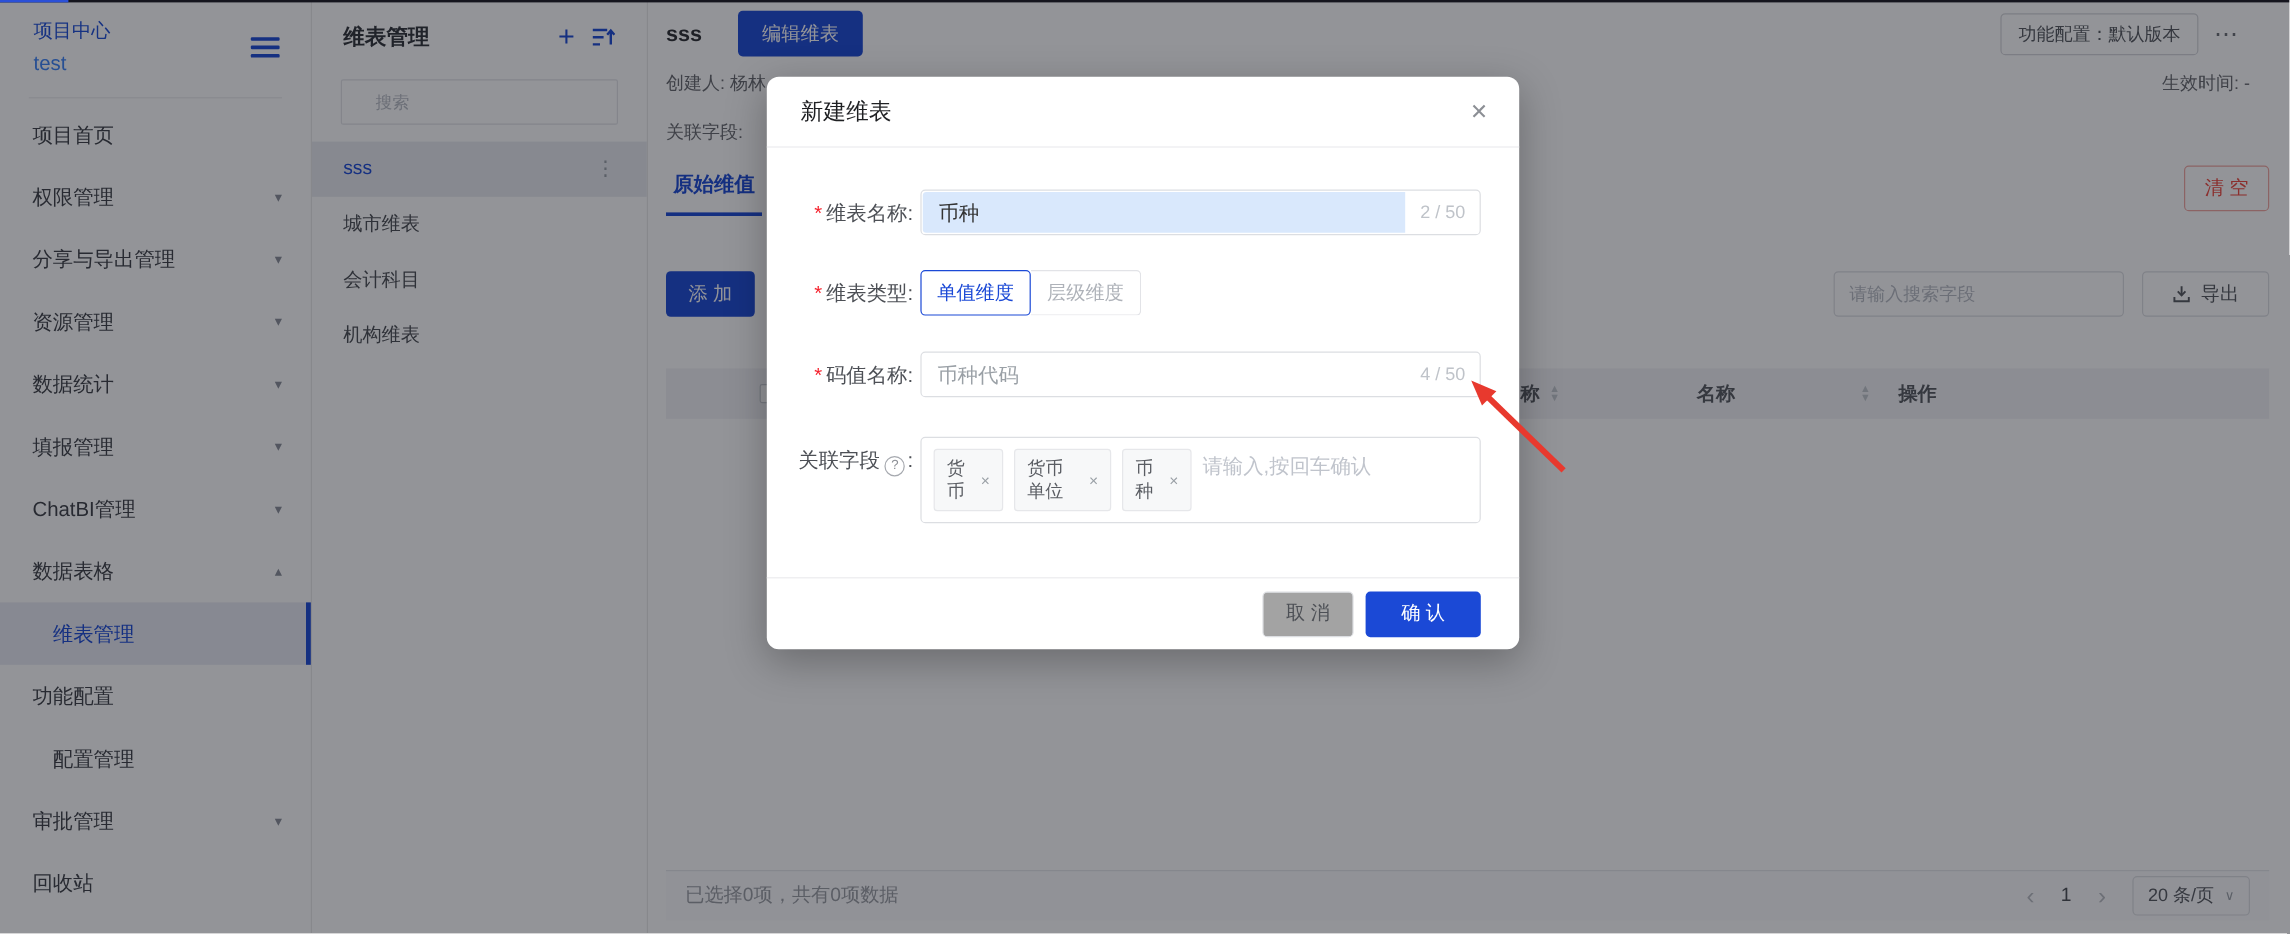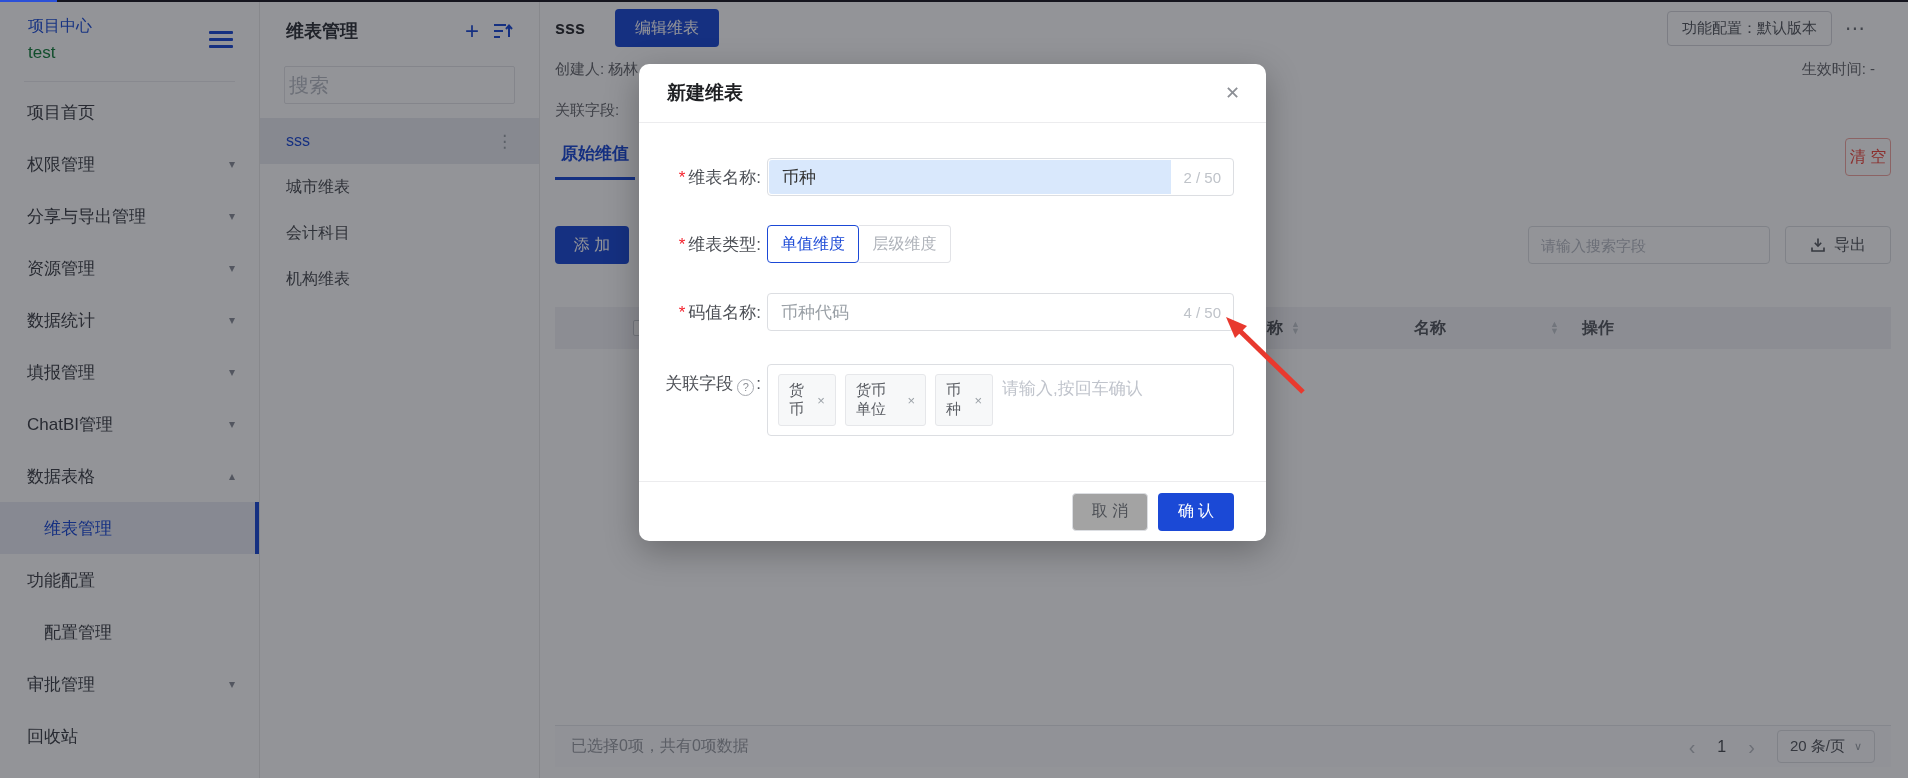--- a/index.html
+++ b/index.html
@@ -7,58 +7,58 @@
   .screen { position:relative; width:1908px; height:778px; background:#fff; overflow:hidden; color:#333; }
 
   
   .top-edge { position:absolute; top:0; left:0; right:0; height:2px; background:#15151e; z-index:15; }
   .top-edge::before { content:""; position:absolute; left:0; top:0; width:57px; height:2px; background:#2b50d8; }
 
   
   .sidebar { position:absolute; left:0; top:0; width:260px; height:778px; background:#fff; border-right:1px solid #e9e9ea; }
   .sb-head { display:flex; justify-content:space-between; align-items:center; padding:16px 26px 12px 28px; }
   .proj-label { font-size:16px; color:#1d4ed8; }
-  .proj-name { font-size:17px; color:#15803d; margin-top:6px; }
+  .proj-name { font-size:17px; color:#3b82f6; margin-top:6px; }
   .hamburger { display:inline-flex; flex-direction:column; gap:4px; cursor:pointer; padding:4px 0; }
   .hamburger i { display:block; width:24px; height:3px; background:#1b49d6; border-radius:1px; }
   .sb-divider { height:1px; background:#ececee; margin:6px 24px 4px; }
   .sb-item { position:relative; height:52px; display:flex; align-items:center; justify-content:space-between; padding:0 24px 0 27px; font-size:17px; color:#3c3f45; cursor:pointer; }
   .sb-item .caret { font-size:12px; color:#8a8f99; }
   .sb-item.sub { padding-left:44px; }
   .sb-item.active { background:#e9ecf4; color:#1b49d6; }
   .sb-item.active::after { content:""; position:absolute; right:0; top:0; width:4px; height:100%; background:#1b49d6; }
 
   
   .panel2 { position:absolute; left:260px; top:0; width:280px; height:778px; background:#fff; border-right:1px solid #e9e9ea; }
   .p2-head { height:62px; display:flex; align-items:center; justify-content:space-between; padding:0 26px; }
   .p2-title { font-size:18px; font-weight:600; color:#2f3237; }
   .p2-icons { display:flex; align-items:center; gap:14px; }
   .p2-plus { font-size:24px; color:#1b49d6; line-height:1; cursor:pointer; }
   .p2-sort { cursor:pointer; display:flex; }
   .p2-search { margin:4px 24px 14px; }
-  .p2-search input { width:100%; height:38px; border:1px solid #e3e4e8; border-radius:2px; background:#fff; padding:0 4px; font-size:20px; color:#333; font-family:inherit; }
+  .p2-search input { width:100%; height:38px; border:1px solid #e3e4e8; border-radius:2px; background:#fff; padding:0 28px; font-size:14px; color:#333; font-family:inherit; }
   .p2-search input::placeholder { color:#b8bcc4; }
   .p2-item { height:46px; display:flex; align-items:center; justify-content:space-between; padding:0 26px; font-size:16px; color:#4a4d52; cursor:pointer; }
   .p2-item.active { background:#e9ebf1; color:#1b49d6; }
   .p2-item .dots { color:#9aa0a6; font-size:17px; }
 
   
   .main { position:absolute; left:540px; top:0; width:1368px; height:778px; background:#fff; padding:0 17px 0 15px; }
   .m-top { height:56px; display:flex; align-items:center; }
   .m-title { font-size:18px; font-weight:600; color:#2b2d31; }
   .edit-btn { margin-left:30px; height:38px; padding:0 20px; background:#1b49d6; color:#fff; font-size:16px; border:none; border-radius:4px; cursor:pointer; font-family:inherit; }
   .m-top-right { margin-left:auto; margin-right:24px; display:flex; align-items:center; gap:13px; }
   .version-box { border:1px solid #d5d6da; border-radius:4px; padding:7px 14px; font-size:15px; color:#55585e; cursor:pointer; }
   .more-dots { font-size:20px; color:#6a6d73; cursor:pointer; letter-spacing:2px; }
   .m-row2 { display:flex; justify-content:space-between; margin-top:4px; font-size:15px; color:#67696e; }
   .m-row2 .effective { margin-right:16px; }
   .m-row3 { margin-top:22px; font-size:15px; color:#67696e; }
   .m-tabs { margin-top:14px; display:flex; justify-content:space-between; align-items:flex-end; height:46px; }
   .tab-active { font-size:17px; font-weight:600; color:#1b49d6; padding:0 6px 12px; border-bottom:3px solid #1b49d6; cursor:pointer; }
-  .clear-btn { height:38px; width:46px; background:#fff; border:1px solid #f2a7a1; color:#f0483e; font-size:16px; border-radius:4px; cursor:pointer; margin-bottom:4px; font-family:inherit; }
+  .clear-btn { height:38px; width:71px; background:#fff; border:1px solid #f2a7a1; color:#f0483e; font-size:16px; border-radius:4px; cursor:pointer; margin-bottom:4px; font-family:inherit; }
 
   .card { position:absolute; left:15px; right:17px; top:210px; bottom:11px; background:#fff; }
   .toolbar { display:flex; justify-content:space-between; align-items:center; padding-top:16px; }
   .add-btn { height:38px; width:74px; background:#1b49d6; color:#fff; border:none; border-radius:4px; font-size:16px; cursor:pointer; font-family:inherit; }
   .tb-right { display:flex; align-items:center; gap:15px; }
   .tb-search { width:242px; height:38px; border:1px solid #dcdee2; border-radius:4px; padding:0 12px; font-size:15px; color:#333; font-family:inherit; }
   .tb-search::placeholder { color:#b8bcc4; }
   .export-btn { height:38px; width:106px; background:#fff; border:1px solid #dcdee2; border-radius:4px; color:#55585e; font-size:16px; cursor:pointer; display:flex; align-items:center; justify-content:center; gap:8px; font-family:inherit; }
   .thead { margin-top:43px; height:42px; background:#f2f3f6; position:relative; }
   .th-cell { position:absolute; top:0; height:42px; display:flex; align-items:center; gap:8px; font-size:16px; font-weight:600; color:#55585e; }
@@ -69,21 +69,21 @@
   .pag { display:flex; align-items:center; gap:22px; }
   .pg-arrow { color:#b9bcc2; font-size:20px; cursor:pointer; line-height:1; }
   .pg-num { color:#4a4d52; font-size:16px; cursor:pointer; }
   .pgsize { border:1px solid #dcdee2; border-radius:4px; padding:6px 12px; display:flex; align-items:center; gap:9px; color:#55585e; font-size:15px; cursor:pointer; }
   .pgsize .sc { color:#9aa0a6; font-size:11px; }
 
   
   .overlay { position:absolute; inset:0; background:rgba(15,18,26,0.45); z-index:10; }
   .modal { position:absolute; left:639px; top:64px; width:627px; height:477px; background:#fff; border-radius:10px; box-shadow:0 10px 34px rgba(0,0,0,.28); z-index:20; }
   .mo-head { height:59px; display:flex; align-items:center; justify-content:space-between; padding:0 26px 0 28px; border-bottom:1px solid #ececee; }
-  .mo-title { font-size:19px; font-weight:700; color:#1f2023; }
+  .mo-title { font-size:19px; font-weight:400; color:#1f2023; }
   .mo-close { font-size:18px; color:#8c8f95; cursor:pointer; }
   .mrow { position:absolute; left:0; display:flex; align-items:flex-start; }
   .mlabel { width:122px; text-align:right; font-size:17px; color:#4d5056; padding-top:8px; white-space:nowrap; }
   .req { color:#f5222d; margin-right:3px; }
   .mctrl { margin-left:6px; width:467px; }
   .inp { height:38px; border:1px solid #dcdee2; border-radius:4px; background:#fff; display:flex; align-items:stretch; overflow:hidden; cursor:text; }
   .inp .val { flex:1; display:flex; align-items:center; padding:0 13px; font-size:17px; color:#333; }
   .inp.selected .val { background:#d9e8fc; margin:1px 0 1px 1px; border-radius:3px 0 0 3px; }
   .inp .val.grey { color:#9aa0a6; }
   .inp .suffix { display:flex; align-items:center; padding:0 12px; color:#bfc3c9; font-size:15px; }
@@ -92,21 +92,21 @@
   .type-btn.on { border:1px solid #1b49d6; color:#1b49d6; border-radius:4px; z-index:1; }
   .type-btn.off { border:1px solid #e2e3e7; border-left:none; color:#aeb2b9; border-radius:0 4px 4px 0; }
   .help { display:inline-flex; width:17px; height:17px; border-radius:50%; border:1px solid #a6a9af; color:#8c8f95; font-size:11px; align-items:center; justify-content:center; margin:0 2px 0 4px; vertical-align:-2px; }
   .tagbox { height:72px; border:1px solid #dcdee2; border-radius:4px; background:#fff; padding:9px 10px; display:flex; align-items:flex-start; gap:9px; cursor:text; }
   .tag { display:inline-flex; align-items:center; gap:9px; background:#f7f8f9; border:1px solid #e6e7ea; border-radius:3px; padding:6px 10px; font-size:15px; color:#5a5d63; }
   .tag .x { color:#9aa0a6; font-size:13px; cursor:pointer; }
   .tag-input { border:none; outline:none; flex:1; font-size:17px; padding-top:5px; font-family:inherit; background:transparent; }
   .tag-input::placeholder { color:#c0c4cc; }
   .mo-foot { position:absolute; left:0; right:0; top:417px; bottom:0; border-top:1px solid #ececee; display:flex; align-items:center; justify-content:flex-end; gap:10px; padding-right:32px; }
   .btn-cancel { width:76px; height:38px; border:1px solid #dcdee2; border-radius:4px; background:#a3a3a3; color:#4d5056; font-size:16px; cursor:pointer; font-family:inherit; }
-  .btn-confirm { width:76px; height:38px; border:none; border-radius:4px; background:#1b49d6; color:#fff; font-size:16px; cursor:pointer; font-family:Liberation Serif, serif; }
+  .btn-confirm { width:96px; height:38px; border:none; border-radius:4px; background:#1b49d6; color:#fff; font-size:16px; cursor:pointer; font-family:Liberation Sans, sans-serif; }
 
   .annot-arrow { position:absolute; left:1213px; top:314px; z-index:30; pointer-events:none; }
 </style>
 </head>
 <body>
 
 <div class="screen">
   <div class="top-edge"></div>
 
   <aside class="sidebar">

